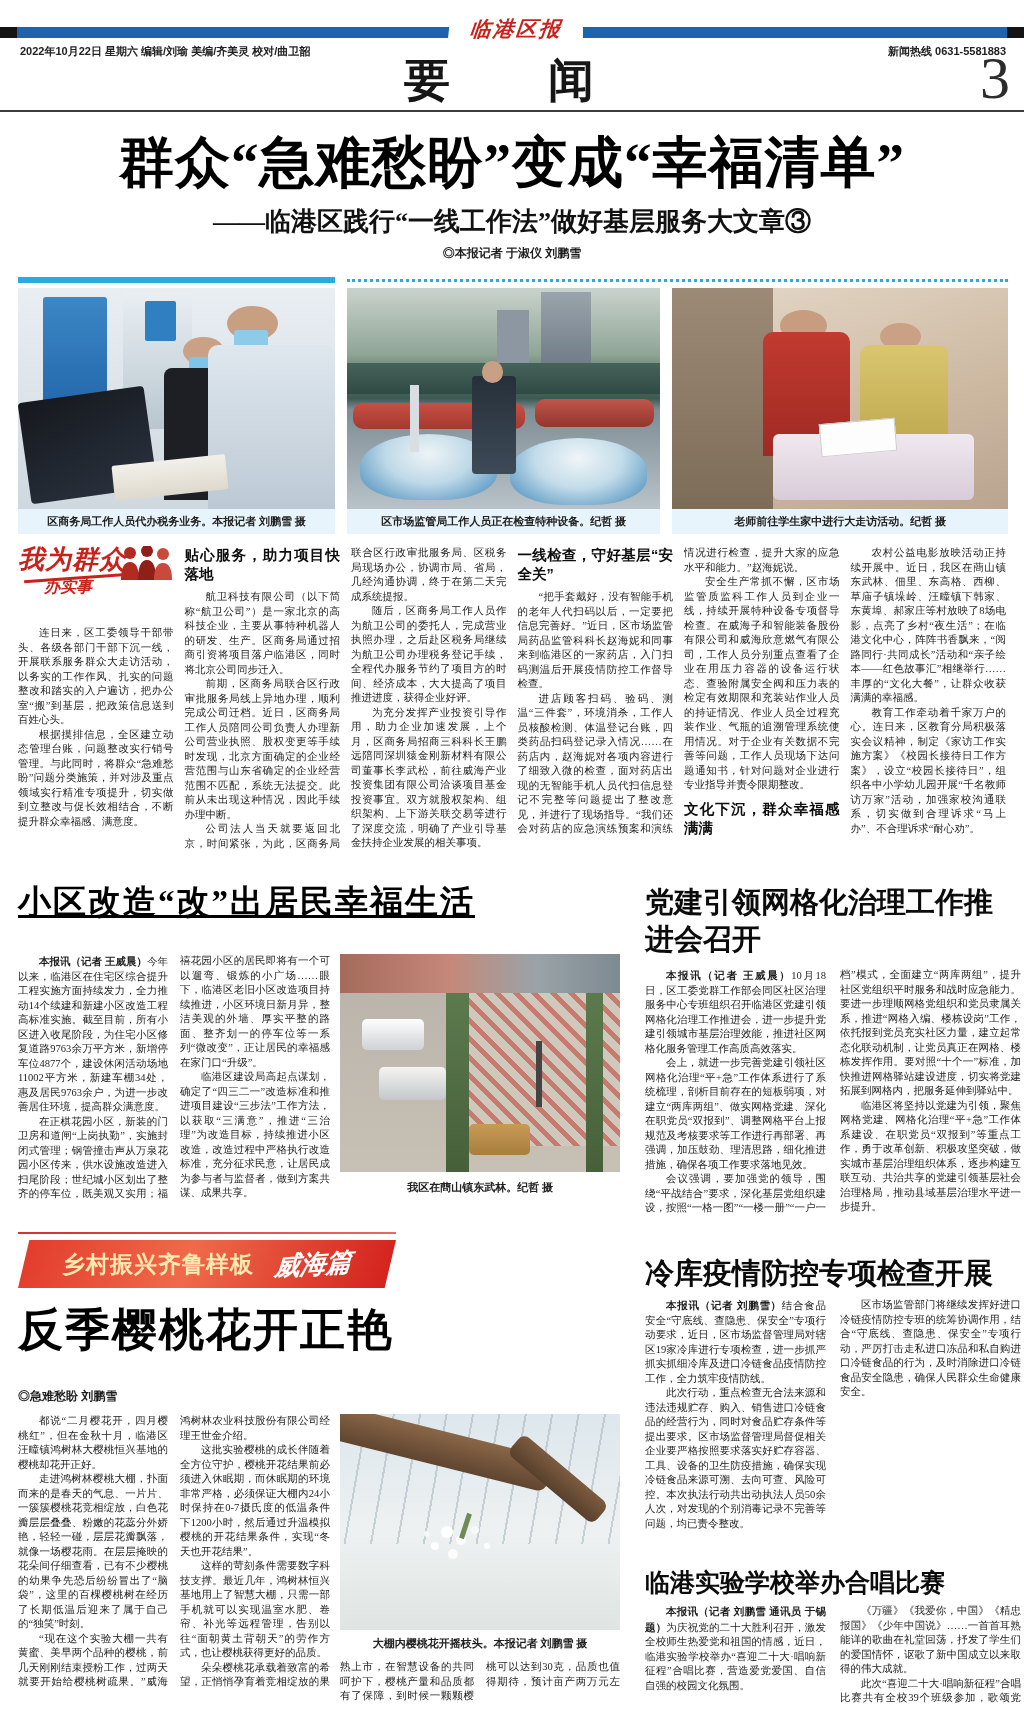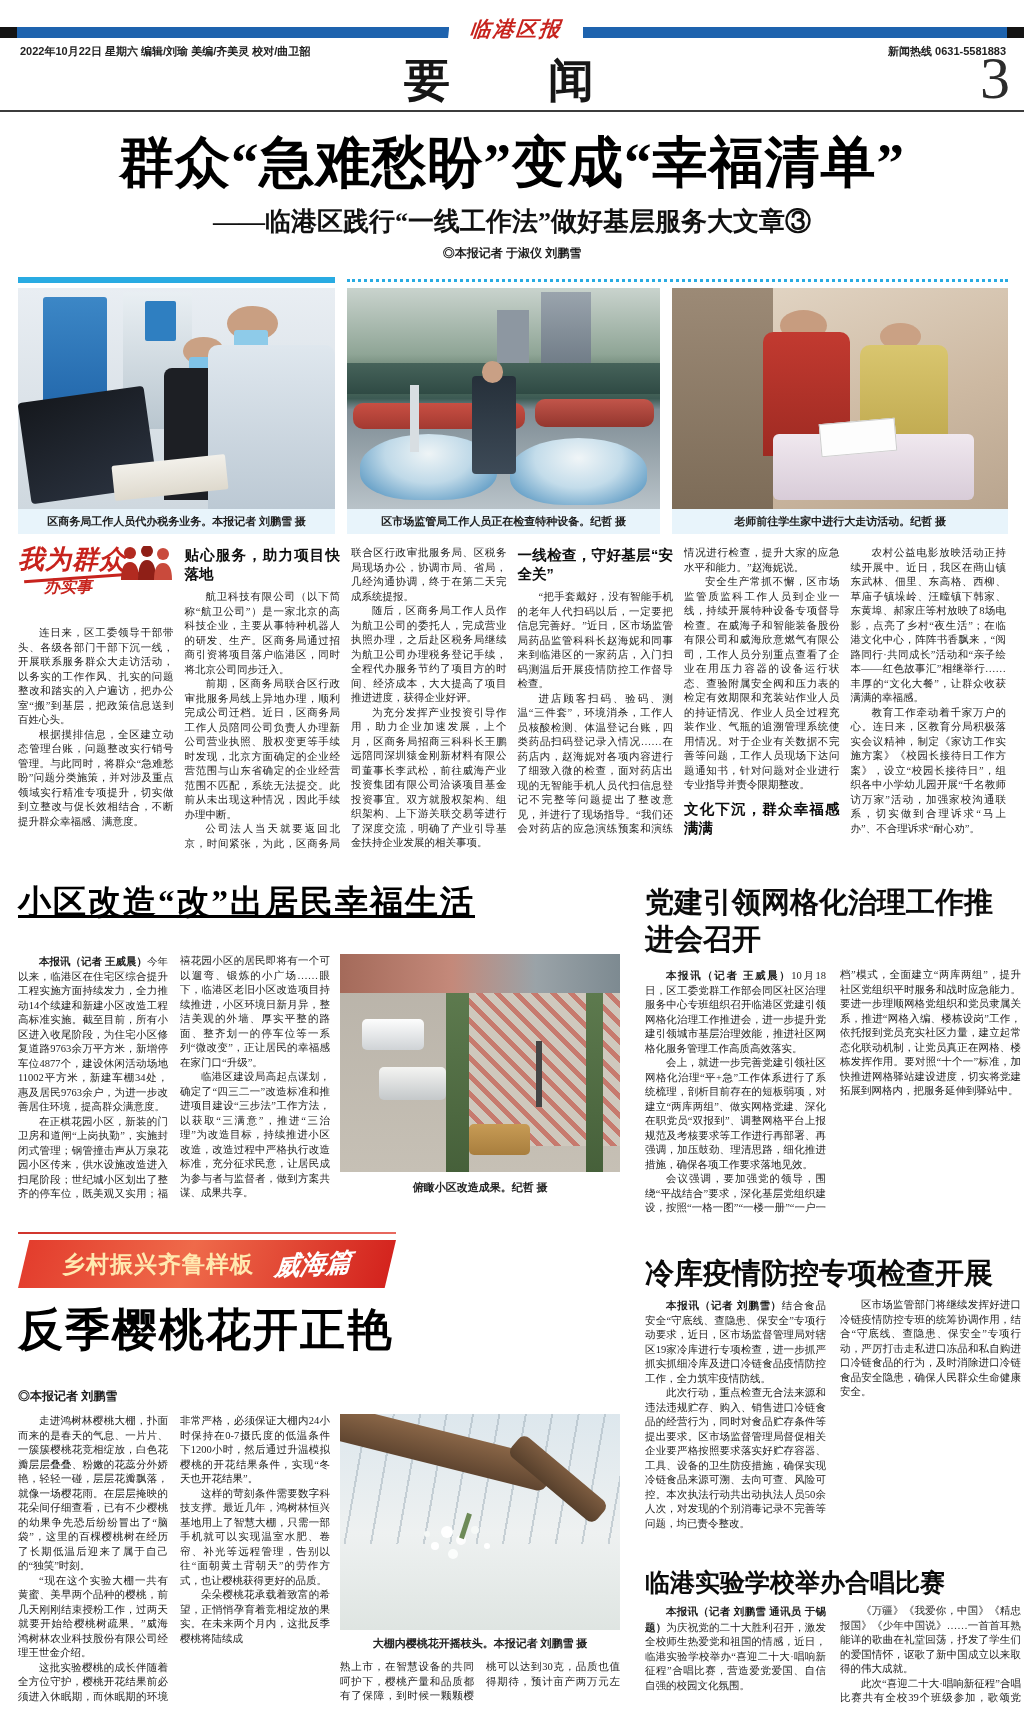--- a/index.html
+++ b/index.html
@@ -167,27 +167,28 @@
 <div class="abs ph" style="left:340px;top:954px;width:280px;height:218px;background:linear-gradient(180deg,#b8b2a8,#c6c0b5);">
   <div class="s" style="left:0;top:0;width:100%;height:18%;background:linear-gradient(90deg,#a46a5a,#c4897a 40%,#9aa3a8 70%,#7d8a91);"></div>
   <div class="s" style="left:44%;top:18%;width:56%;height:70%;background:repeating-linear-gradient(45deg,#c77a6e 0 5px,#cfc8bd 5px 13px);"></div>
   <div class="s" style="left:38%;top:18%;width:8%;height:82%;background:linear-gradient(#5d7a4e,#46603a);"></div>
   <div class="s" style="left:88%;top:18%;width:6%;height:82%;background:linear-gradient(#5d7a4e,#46603a);"></div>
   <div class="s" style="left:8%;top:30%;width:22%;height:14%;background:linear-gradient(#fdfdfd,#cfd3d6);border-radius:5px;"></div>
   <div class="s" style="left:14%;top:52%;width:24%;height:15%;background:linear-gradient(#f4f4f2,#c4c8ca);border-radius:5px;"></div>
   <div class="s" style="left:46%;top:78%;width:22%;height:14%;background:linear-gradient(#c79b55,#a87e3e);border-radius:5px;"></div>
   <div class="s" style="left:70%;top:40%;width:2%;height:30%;background:#444;"></div>
 </div>
-<div class="abs capline" style="left:340px;top:1180px;width:280px;">俯瞰小区改造成果。纪哲 摄</div>
+<div class="abs capline" style="left:340px;top:1180px;width:280px;">我区在蔄山镇东武林。纪哲 摄</div>
 
 <div class="abs h2sans" style="left:645px;top:884px;width:376px;font-size:29px;line-height:37px;">党建引领网格化治理工作推进会召开</div>
 <div class="abs body-cols cols2" style="left:645px;top:968px;width:376px;height:248px;column-gap:14px;">
     <p class="para"><b>本报讯（记者 王威晨）</b>10月18日，区工委党群工作部会同区社区治理服务中心专班组织召开临港区党建引领网格化治理工作推进会，进一步提升党建引领城市基层治理效能，推进社区网格化服务管理工作高质高效落实。</p>
     <p class="para">会上，就进一步完善党建引领社区网格化治理“平+急”工作体系进行了系统梳理，剖析目前存在的短板弱项，对建立“两库两组”、做实网格党建、深化在职党员“双报到”、调整网格平台上报规范及考核要求等工作进行再部署、再强调，加压鼓劲、理清思路，细化推进措施，确保各项工作要求落地见效。</p>
     <p class="para">会议强调，要加强党的领导，围绕“平战结合”要求，深化基层党组织建设，按照“一格一图”“一楼一册”“一户一档”模式，全面建立“两库两组”，提升社区党组织平时服务和战时应急能力。要进一步理顺网格党组织和党员隶属关系，推进“网格入编、楼栋设岗”工作，依托报到党员充实社区力量，建立起常态化联动机制，让党员真正在网格、楼栋发挥作用。要对照“十个一”标准，加快推进网格驿站建设进度，切实将党建拓展到网格内，把服务延伸到驿站中。</p>
+    <p class="para">临港区将坚持以党建为引领，聚焦网格党建、网格化治理“平+急”工作体系建设、在职党员“双报到”等重点工作，勇于改革创新、积极攻坚突破，做实城市基层治理组织体系，逐步构建互联互动、共治共享的党建引领基层社会治理格局，推动县域基层治理水平进一步提升。</p>
   </div>
 
 <div class="abs h2sans" style="left:645px;top:1254px;width:376px;font-size:29px;">冷库疫情防控专项检查开展</div>
 <div class="abs body-cols cols2" style="left:645px;top:1298px;width:376px;height:252px;column-gap:14px;">
     <p class="para"><b>本报讯（记者 刘鹏雪）</b>结合食品安全“守底线、查隐患、保安全”专项行动要求，近日，区市场监督管理局对辖区19家冷库进行专项检查，进一步抓严抓实抓细冷库及进口冷链食品疫情防控工作，全力筑牢疫情防线。</p>
     <p class="para">此次行动，重点检查无合法来源和违法违规贮存、购入、销售进口冷链食品的经营行为，同时对食品贮存条件等提出要求。区市场监督管理局督促相关企业要严格按照要求落实好贮存容器、工具、设备的卫生防疫措施，确保实现冷链食品来源可溯、去向可查、风险可控。本次执法行动共出动执法人员50余人次，对发现的个别消毒记录不完善等问题，均已责令整改。</p>
     <p class="para">区市场监管部门将继续发挥好进口冷链疫情防控专班的统筹协调作用，结合“守底线、查隐患、保安全”专项行动，严厉打击走私进口冻品和私自购进口冷链食品的行为，及时消除进口冷链食品安全隐患，确保人民群众生命健康安全。</p>
   </div>
 
 <div class="abs h2sans" style="left:645px;top:1566px;width:376px;font-size:25px;">临港实验学校举办合唱比赛</div>
@@ -196,22 +197,23 @@
     <p class="para">《万疆》《我爱你，中国》《精忠报国》《少年中国说》……一首首耳熟能详的歌曲在礼堂回荡，抒发了学生们的爱国情怀，讴歌了新中国成立以来取得的伟大成就。</p>
     <p class="para">此次“喜迎二十大·唱响新征程”合唱比赛共有全校39个班级参加，歌颂党恩、礼赞祖国，让全体师生受到深刻的思想教育和精神洗礼，厚植了师生的爱党爱国情怀。</p>
   </div>
 
 <div class="abs redline"></div>
 <div class="abs banner">
   <span class="main">乡村振兴齐鲁样板</span>
   <span class="script">威海篇</span>
 </div>
 <div class="abs h2serif" style="left:18px;top:1300px;width:580px;font-size:45px;letter-spacing:2px;">反季樱桃花开正艳</div>
-<div class="abs sans" style="left:18px;top:1388px;font-size:12px;font-weight:bold;">◎本报记者 刘鹏雪</div>
+<div class="abs sans" style="left:18px;top:1388px;font-size:12px;font-weight:bold;">◎急难愁盼 刘鹏雪</div>
 <div class="abs body-cols cols2" style="left:18px;top:1414px;width:312px;height:299px;">
+    <p class="para">都说“二月樱花开，四月樱桃红”，但在金秋十月，临港区汪疃镇鸿树林大樱桃恒兴基地的樱桃却花开正好。</p>
     <p class="para">走进鸿树林樱桃大棚，扑面而来的是春天的气息、一片片、一簇簇樱桃花竞相绽放，白色花瓣层层叠叠、粉嫩的花蕊分外娇艳，轻轻一碰，层层花瓣飘落，就像一场樱花雨。在层层掩映的花朵间仔细查看，已有不少樱桃的幼果争先恐后纷纷冒出了“脑袋”，这里的百棵樱桃树在经历了长期低温后迎来了属于自己的“独笑”时刻。</p>
     <p class="para">“现在这个实验大棚一共有黄蜜、美早两个品种的樱桃，前几天刚刚结束授粉工作，过两天就要开始给樱桃树疏果。”威海鸿树林农业科技股份有限公司经理王世金介绍。</p>
     <p class="para">这批实验樱桃的成长伴随着全方位守护，樱桃开花结果前必须进入休眠期，而休眠期的环境非常严格，必须保证大棚内24小时保持在0-7摄氏度的低温条件下1200小时，然后通过升温模拟樱桃的开花结果条件，实现“冬天也开花结果”。</p>
     <p class="para">这样的苛刻条件需要数字科技支撑。最近几年，鸿树林恒兴基地用上了智慧大棚，只需一部手机就可以实现温室水肥、卷帘、补光等远程管理，告别以往“面朝黄土背朝天”的劳作方式，也让樱桃获得更好的品质。</p>
     <p class="para">朵朵樱桃花承载着致富的希望，正悄悄孕育着竞相绽放的果实。在未来两个月内，这批反季樱桃将陆续成</p>
   </div>
 <div class="abs ph" style="left:340px;top:1414px;width:280px;height:216px;background:linear-gradient(180deg,#dde7ed,#eef1f1 55%,#dfe5e2);">
   <div class="s" style="left:0;top:0;width:100%;height:60%;background:repeating-linear-gradient(100deg,rgba(160,175,185,.5) 0 2px,transparent 2px 26px);"></div>
   <div class="s" style="left:-4%;top:8%;width:80%;height:16%;background:linear-gradient(#8a6647,#5f4530);border-radius:10px;transform:rotate(14deg);"></div>
   <div class="s" style="left:58%;top:24%;width:40%;height:12%;background:linear-gradient(#7d5c40,#57402c);border-radius:8px;transform:rotate(40deg);"></div>

